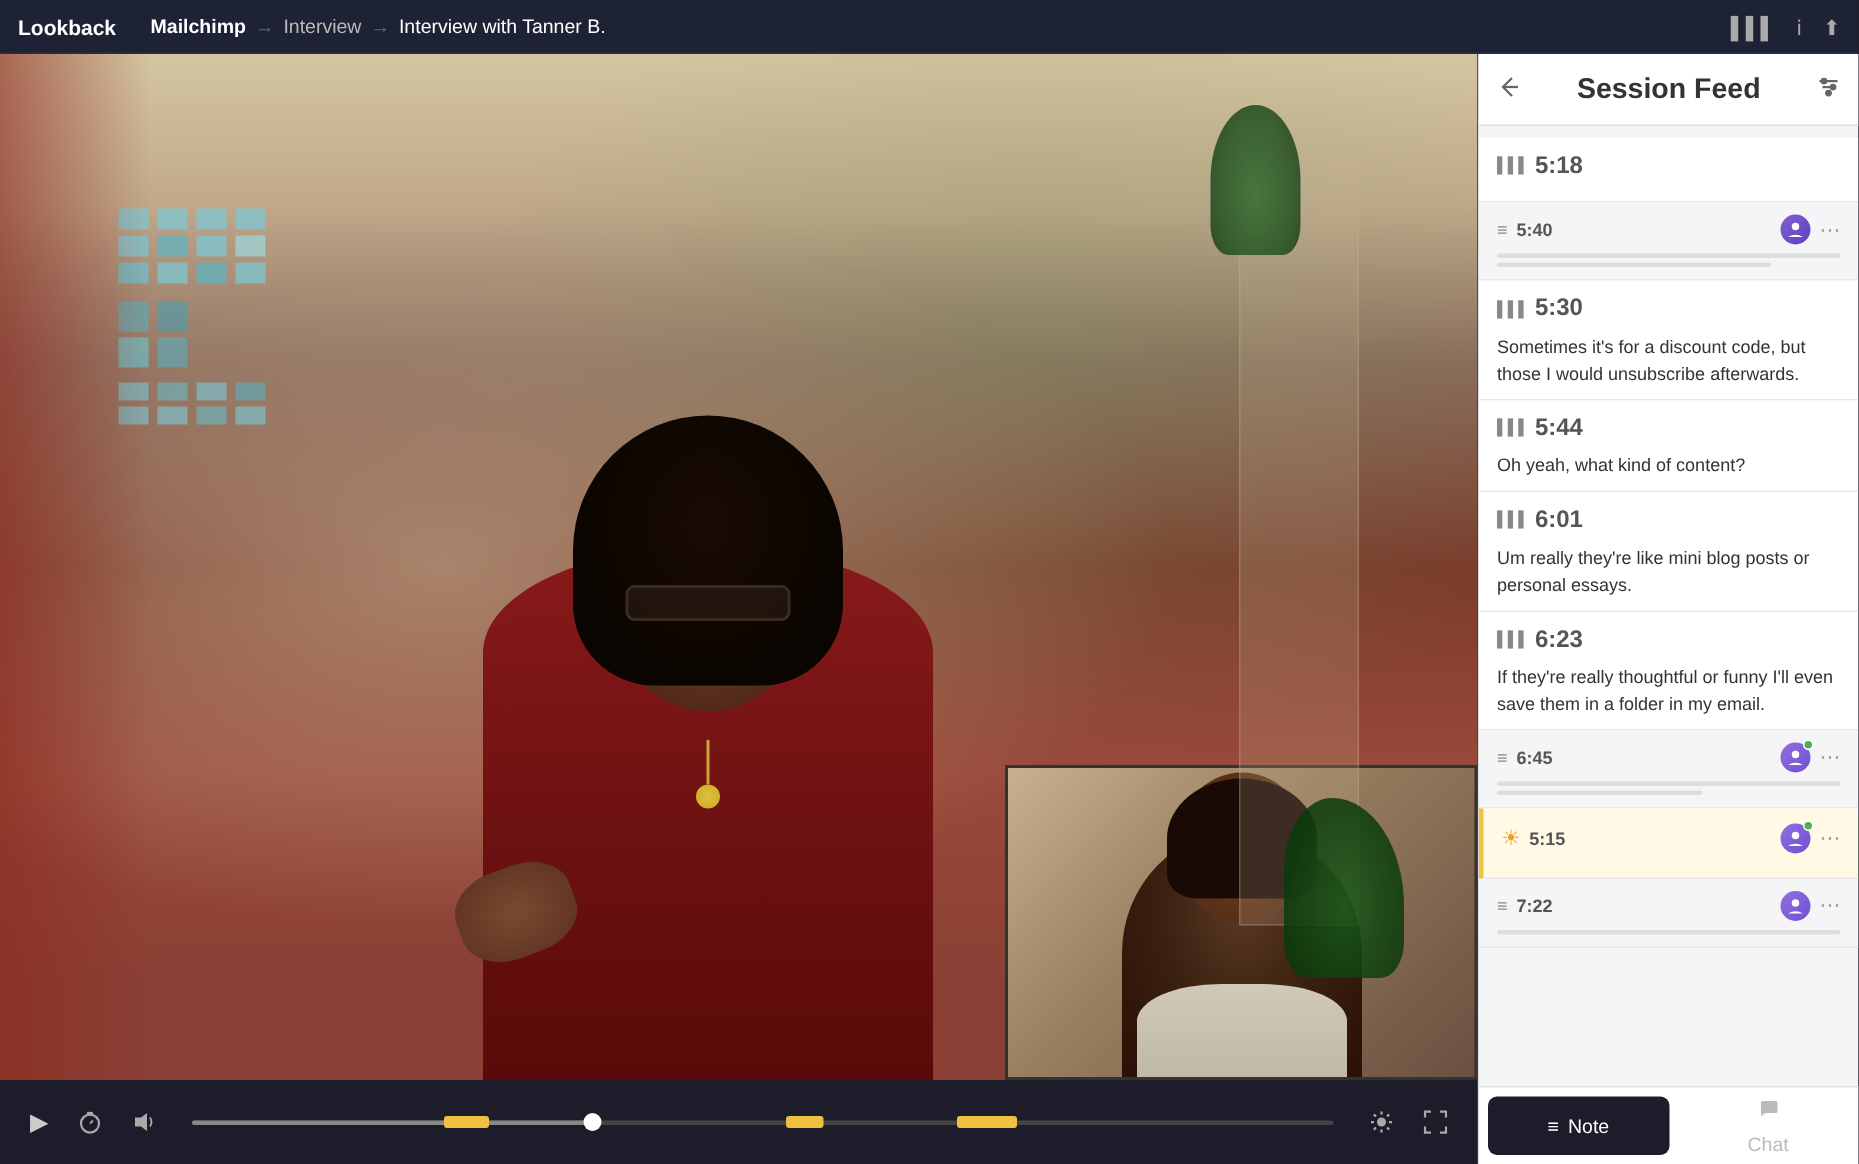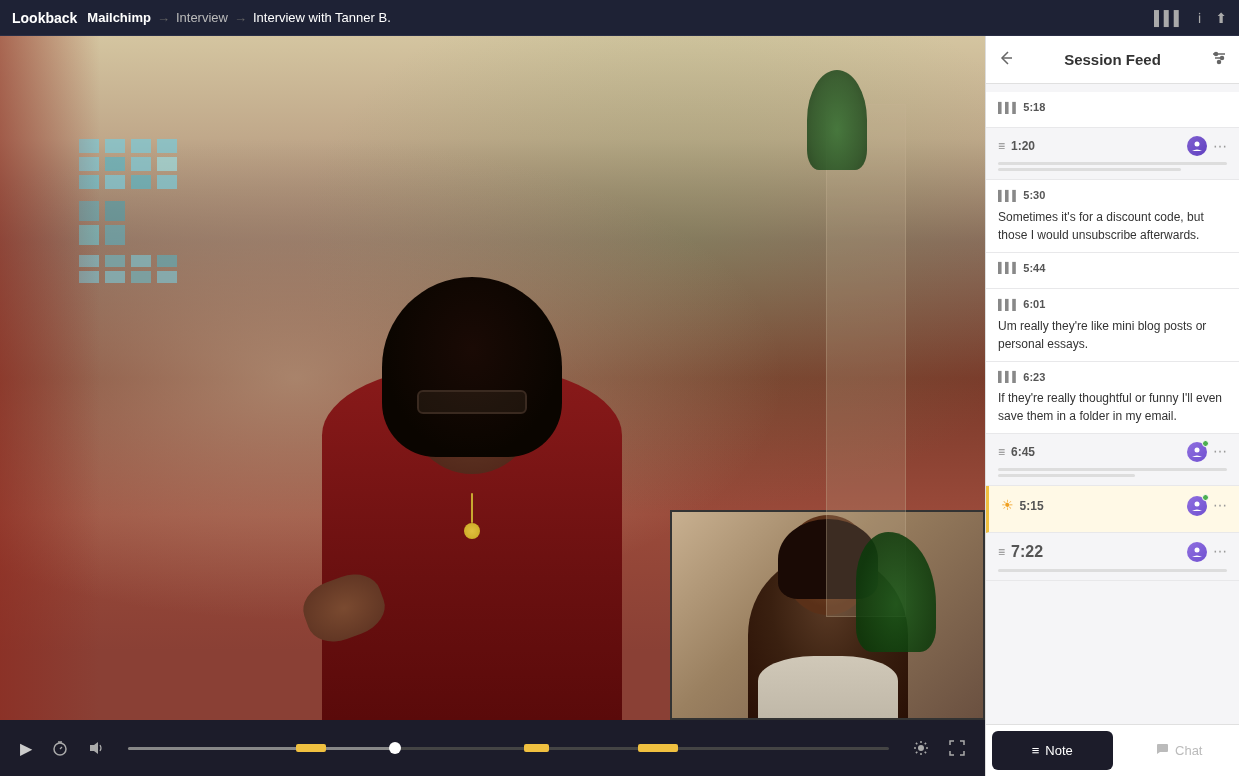--- a/index.html
+++ b/index.html
@@ -10,21 +10,21 @@
       height: 36px;
       background: #1e2235;
       display: flex;
       align-items: center;
       padding: 0 12px;
       gap: 6px;
       color: #ccc;
       font-size: 13px;
       border-bottom: 1px solid #2a2e45;
     }
-    #topbar .logo { color: #fff; font-weight: 700; font-size: 14px; margin-right: 4px; }
+    #topbar .logo { color: #fff; font-weight: 700; font-size: 14px; margin-right: 17px; }
     #topbar-icons { margin-left: auto; display: flex; gap: 14px; align-items: center; }
     #topbar-icons span { color: #aaa; font-size: 16px; cursor: pointer; }
 
     
     #main {
       display: flex;
       height: calc(776px - 36px);
     }
 
     
@@ -172,21 +172,21 @@
     #panel-back-btn {
       background: none;
       border: none;
       cursor: pointer;
       color: #666;
       font-size: 14px;
     }
 
     #panel-title {
       flex: 1;
-      font-size: 15px;
+      font-size: 19px;
       font-weight: 600;
       color: #333;
       text-align: center;
     }
 
     #panel-filter-btn {
       background: none;
       border: none;
       cursor: pointer;
       color: #666;
@@ -223,21 +223,21 @@
     }
 
     .feed-timestamp {
       display: flex;
       align-items: center;
       gap: 4px;
       margin-bottom: 4px;
     }
 
     .feed-time {
-      font-size: 11px;
+      font-size: 16px;
       font-weight: 600;
       color: #555;
     }
 
     .feed-waveform {
       color: #888;
       font-size: 10px;
     }
 
     .feed-text {
@@ -330,20 +330,21 @@
 
     .tab-btn.active {
       background: #1c1c2a;
       color: #fff;
       border-radius: 6px;
       margin: 6px;
     }
 
     .tab-btn.inactive {
       color: #999;
+      flex-direction: column;
     }
 
     
     #feed-content::-webkit-scrollbar { width: 4px; }
     #feed-content::-webkit-scrollbar-track { background: #f0f0f0; }
     #feed-content::-webkit-scrollbar-thumb { background: #ccc; border-radius: 2px; }
   </style>
 </head>
 <body>
 
@@ -529,21 +530,21 @@
         <div class="feed-timestamp">
           <span class="feed-waveform">▌▌▌</span>
           <span class="feed-time">5:18</span>
         </div>
       </div>
 
       <div class="feed-item note-card">
         <div class="note-card-header">
           <div class="note-card-left">
             <span style="color:#888;font-size:12px;">≡</span>
-            <span style="font-size:12px;font-weight:600;color:#555;">1:20</span>
+            <span style="font-size:12px;font-weight:600;color:#555;">5:40</span>
           </div>
           <div class="note-card-right">
             <div class="avatar-circle orange" style="background:linear-gradient(135deg,#8060d0,#6040c0);">
               <svg width="12" height="12" viewBox="0 0 12 12" fill="none">
                 <circle cx="6" cy="4" r="2.5" fill="white"></circle>
                 <path d="M1,11 Q6,8 11,11" fill="white"></path>
               </svg>
             </div>
             <span class="three-dots">⋯</span>
           </div>
@@ -560,20 +561,21 @@
           <span class="feed-time">5:30</span>
         </div>
         <div class="feed-text">Sometimes it's for a discount code, but those I would unsubscribe afterwards.</div>
       </div>
 
       <div class="feed-item transcript">
         <div class="feed-timestamp">
           <span class="feed-waveform">▌▌▌</span>
           <span class="feed-time">5:44</span>
         </div>
+        <div class="feed-text">Oh yeah, what kind of content?</div>
       </div>
 
       <div class="feed-item transcript">
         <div class="feed-timestamp">
           <span class="feed-waveform">▌▌▌</span>
           <span class="feed-time">6:01</span>
         </div>
         <div class="feed-text">Um really they're like mini blog posts or personal essays.</div>
       </div>
 
@@ -624,21 +626,21 @@
             </div>
             <span class="three-dots">⋯</span>
           </div>
         </div>
       </div>
 
       <div class="feed-item note-card">
         <div class="note-card-header">
           <div class="note-card-left">
             <span style="color:#888;font-size:12px;">≡</span>
-            <span style="font-size:16px;font-weight:600;color:#555;">7:22</span>
+            <span style="font-size:12px;font-weight:600;color:#555;">7:22</span>
           </div>
           <div class="note-card-right">
             <div class="avatar-circle" style="background:linear-gradient(135deg,#9070e0,#7050d0);">
               <svg width="12" height="12" viewBox="0 0 12 12" fill="none">
                 <circle cx="6" cy="4" r="2.5" fill="white"></circle>
                 <path d="M1,11 Q6,8 11,11" fill="white"></path>
               </svg>
             </div>
             <span class="three-dots">⋯</span>
           </div>

